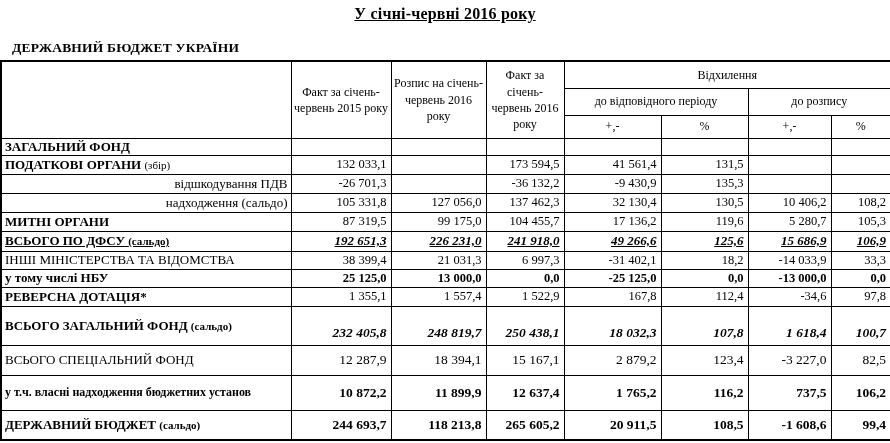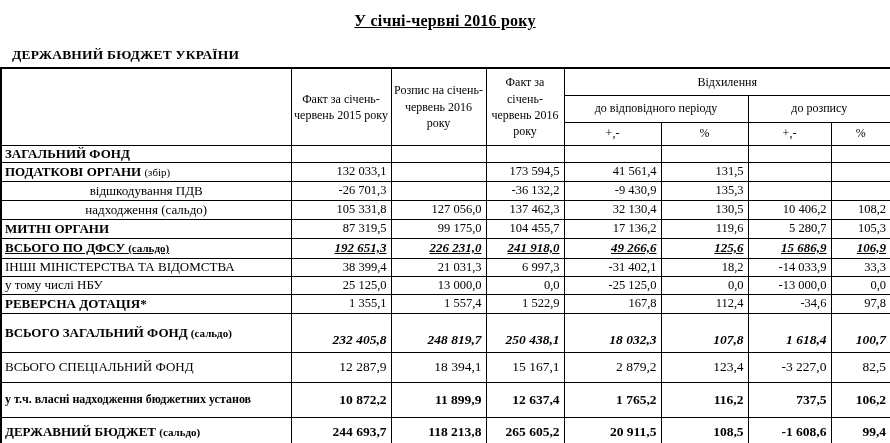--- a/index.html
+++ b/index.html
@@ -8,21 +8,21 @@
     background: #ffffff;
     font-family: "Liberation Serif", "DejaVu Serif", serif;
     color: #000000;
     overflow: hidden;
   }
   .page-title {
     text-align: center;
     font-size: 16px;
     font-weight: bold;
     text-decoration: underline;
-    margin-top: 12px;
+    margin-top: 5px;
     letter-spacing: 0.2px;
     font-family: Liberation Serif, serif;
   }
   .section-title {
     font-size: 13.5px;
     font-weight: bold;
     padding-left: 12px;
     margin-top: 17px;
     margin-bottom: 4px;
     letter-spacing: 0.2px;
@@ -66,29 +66,29 @@
     white-space: nowrap;
   }
   .sfx { font-size: 11px; }
   
   tr.r-section   { height: 17px; }
   tr.r-section td.lbl { font-weight: bold; }
   tr.r-podatkovi { height: 19px; }
   tr.r-podatkovi td.lbl { font-weight: bold; }
   tr.r-podatkovi .sfx { font-weight: normal; }
   tr.r-right     { height: 19px; }
-  tr.r-right td.lbl { text-align: center; }
+  tr.r-right td.lbl { text-align: right; }
   tr.r-mytni     { height: 19px; }
   tr.r-mytni td.lbl { font-weight: bold; }
   tr.r-dfsu      { height: 20px; text-decoration: underline; }
   tr.r-dfsu td.lbl { font-weight: bold; }
   tr.r-dfsu td.val { font-weight: bold; font-style: italic; font-size: 13px; }
   tr.r-inshi     { height: 18px; }
   tr.r-inshi td.lbl { font-weight: normal; }
-  tr.r-nbu       { height: 18px; }
+  tr.r-nbu       { height: 18px; font-weight: bold; }
   tr.r-reversna  { height: 19px; }
   tr.r-reversna td.lbl { font-weight: bold; }
   tr.r-zagfond   { height: 39px; }
   tr.r-zagfond td.lbl { font-weight: bold; }
   tr.r-zagfond td.val {
     font-weight: bold; font-style: italic; font-size: 13.5px;
     vertical-align: bottom; padding-bottom: 4px;
   }
   tr.r-specfond  { height: 30px; }
   tr.r-specfond td.lbl { font-weight: normal; }

